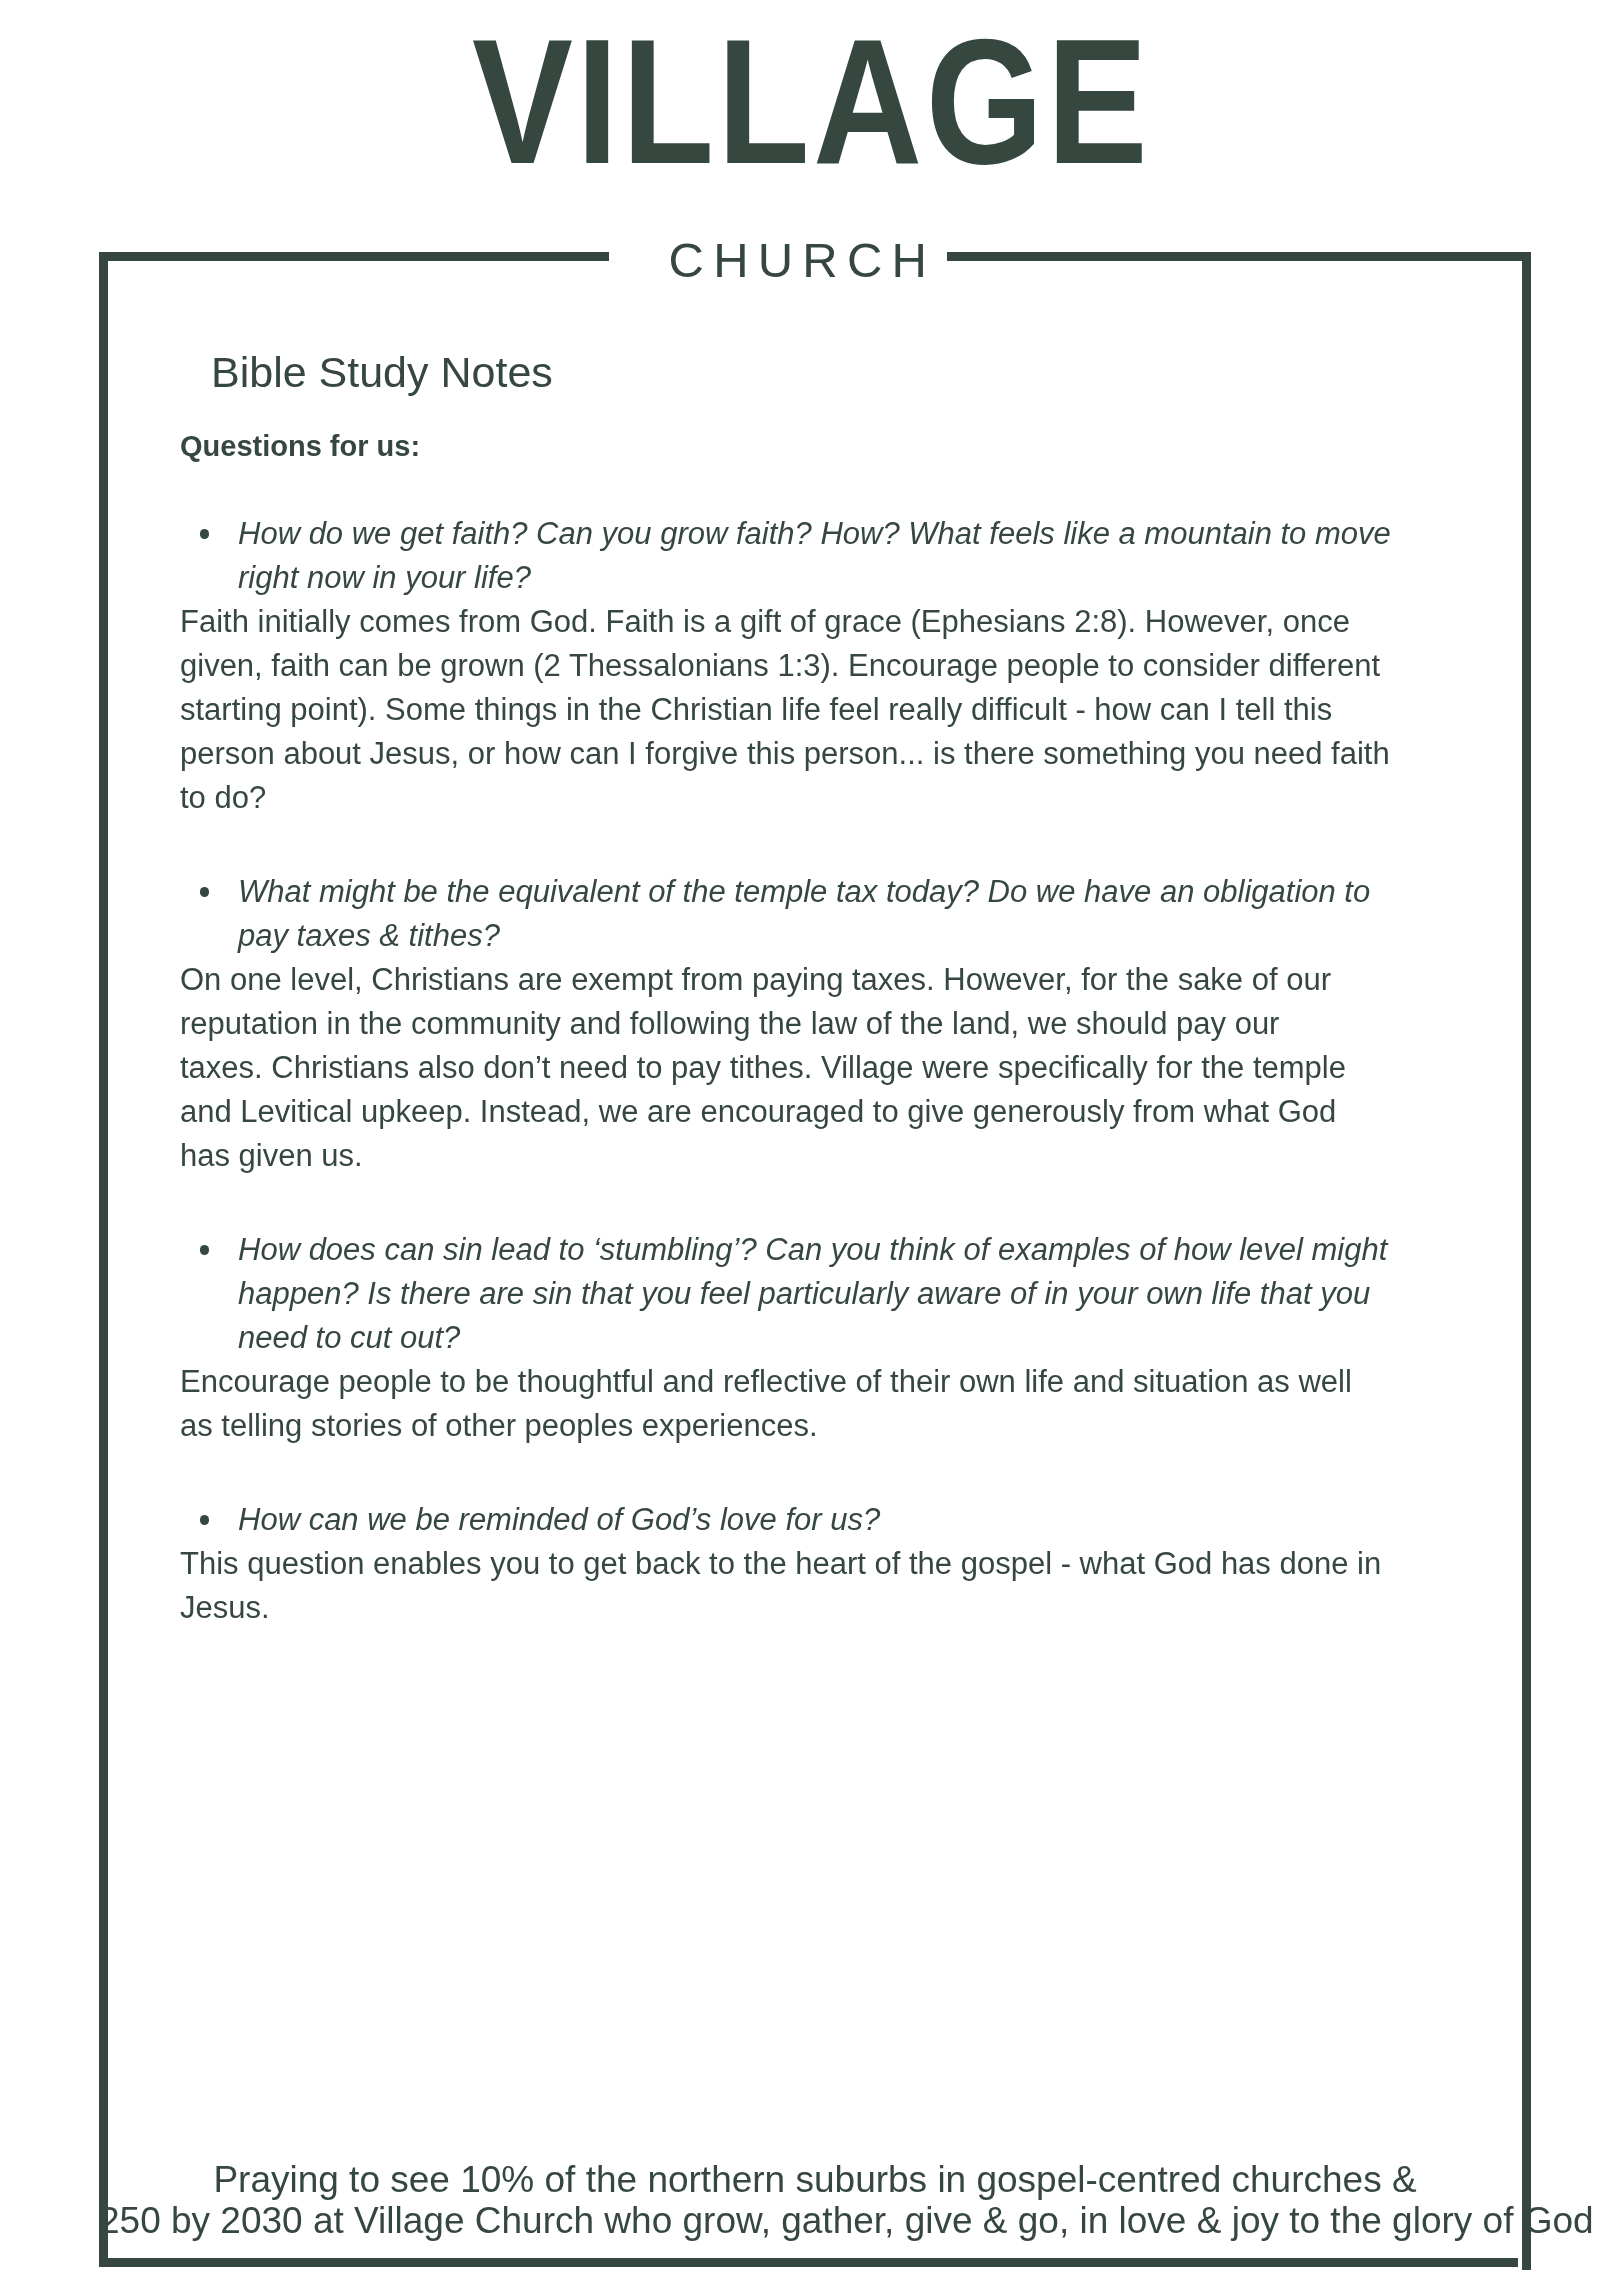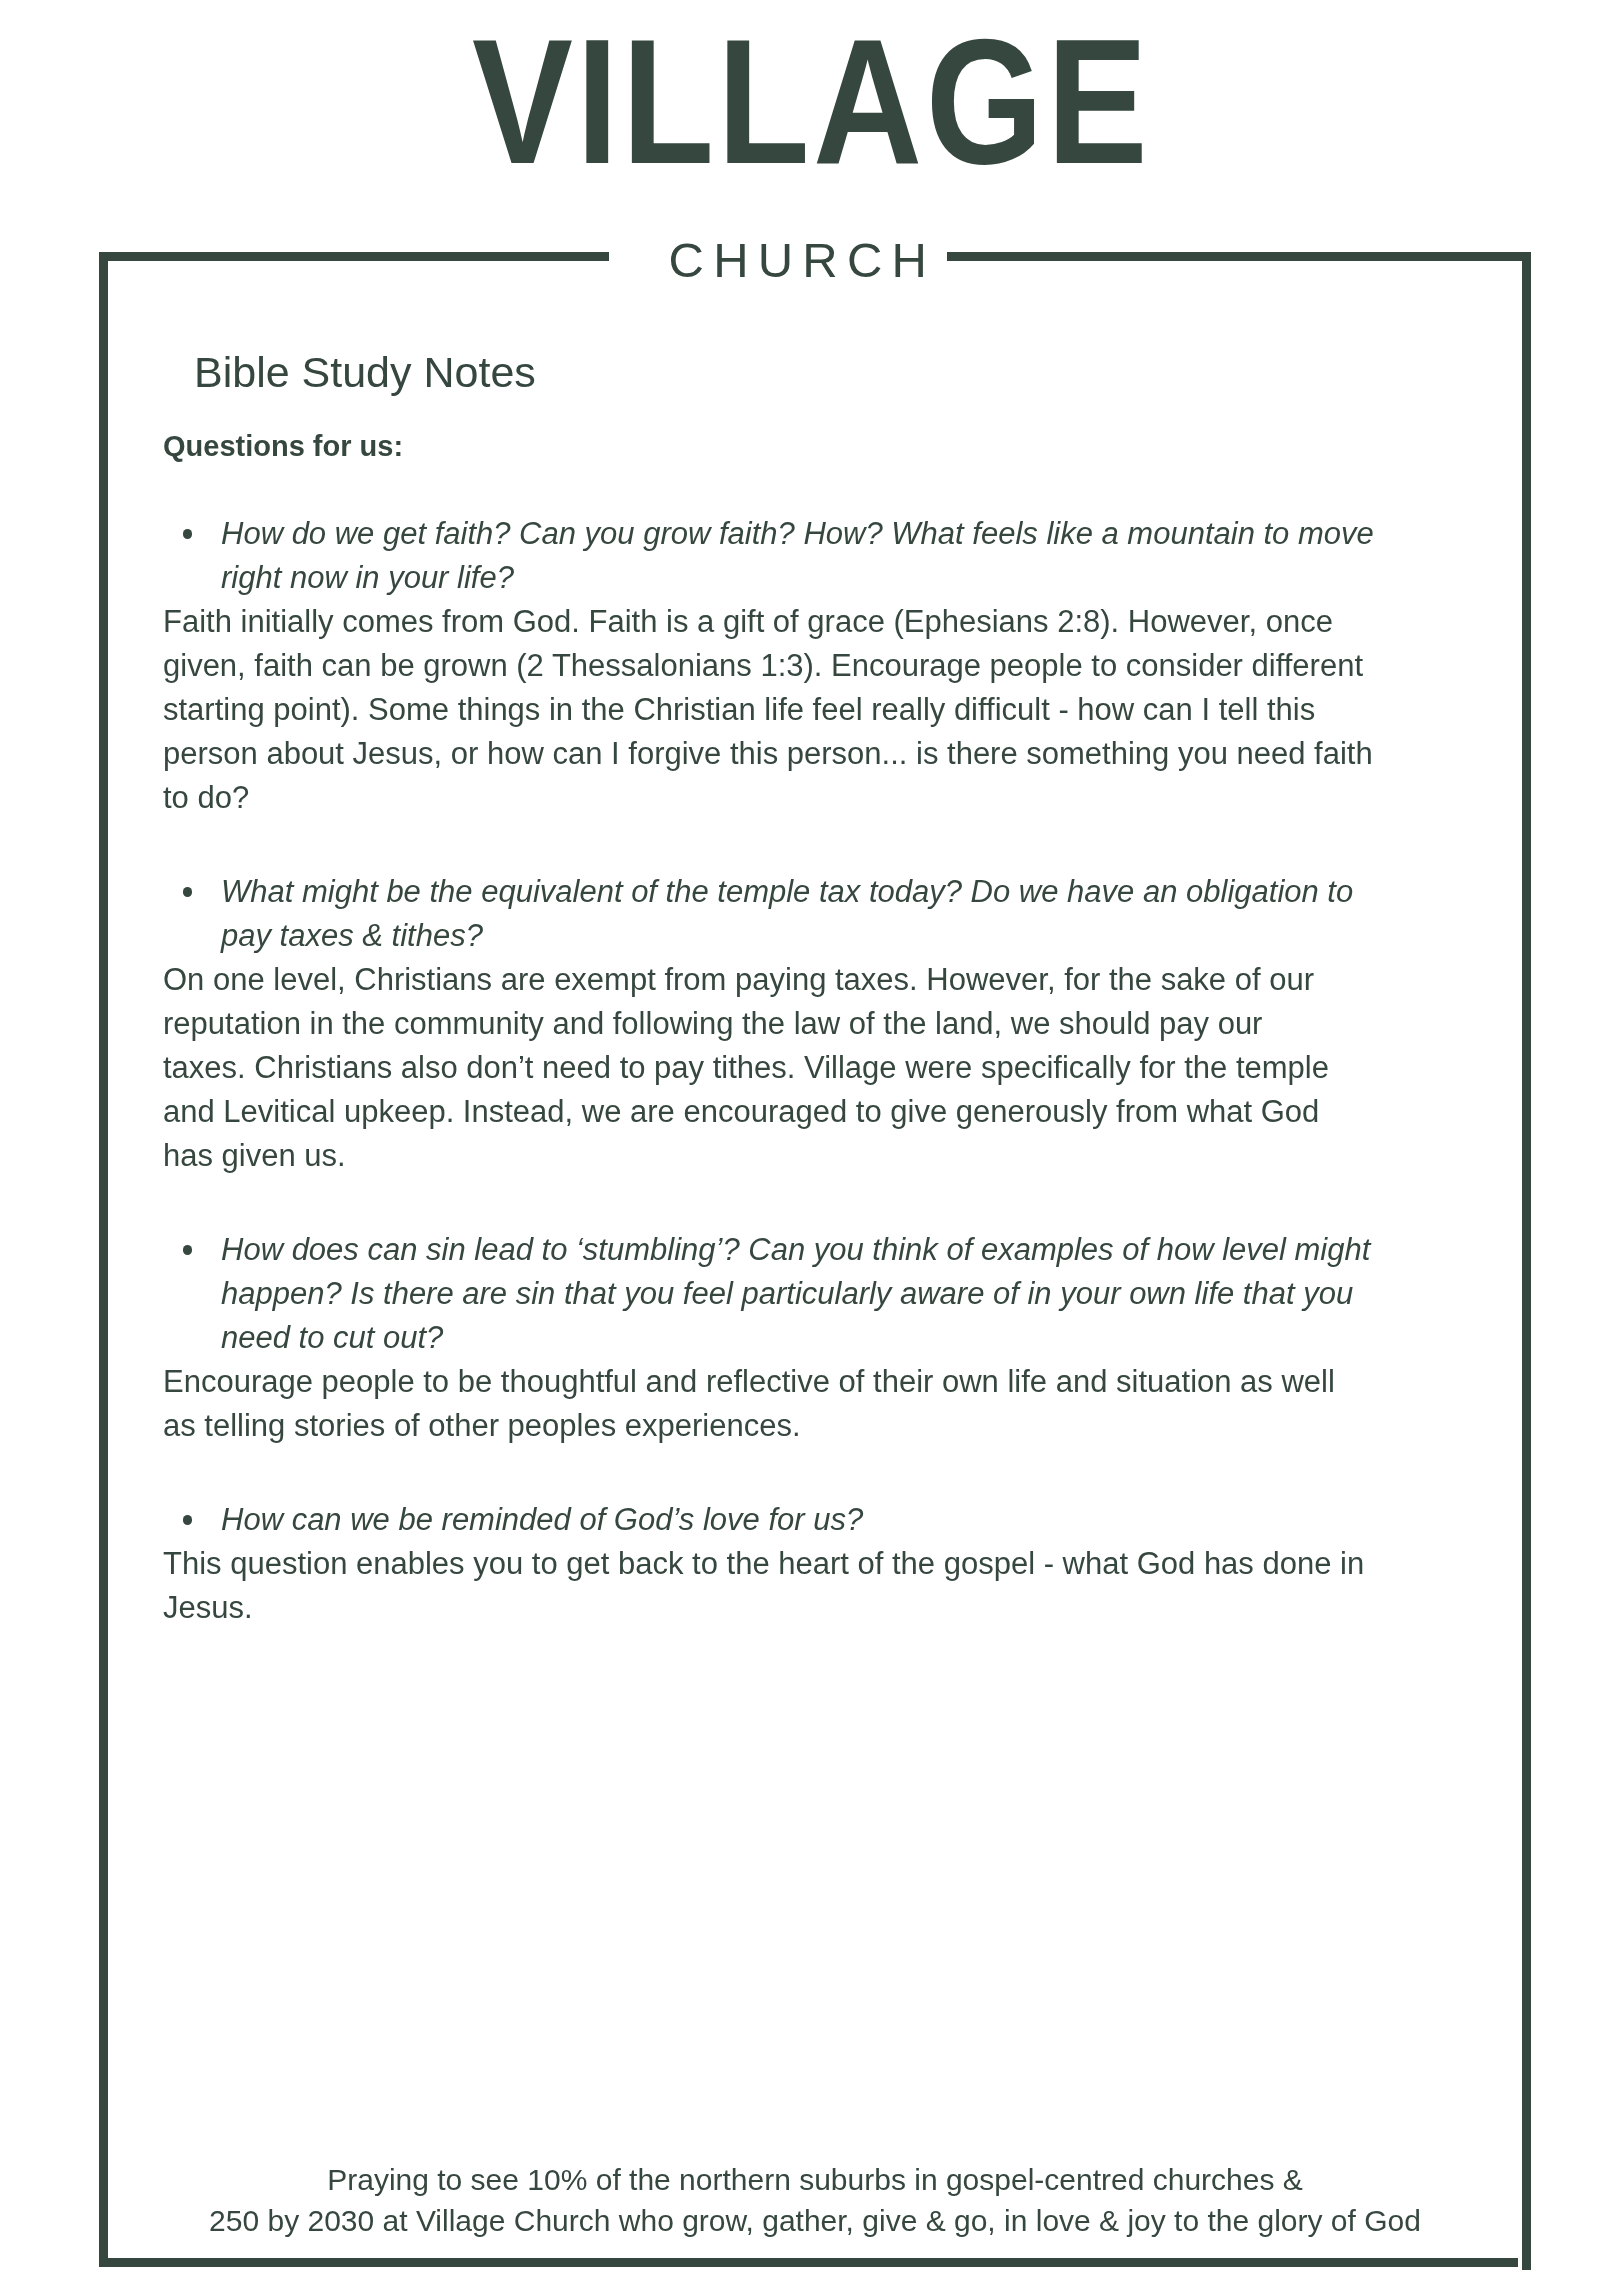--- a/index.html
+++ b/index.html
@@ -34,21 +34,21 @@
   
   .frame-seg { position: absolute; background: var(--ink); }
   #frame-top-left  { left: 99px;  top: 252px;  width: 510px;  height: 8.5px; }
   #frame-top-right { left: 947px; top: 252px;  width: 584px;  height: 8.5px; }
   #frame-left      { left: 99px;  top: 252px;  width: 8.5px;   height: 2014px; }
   #frame-right     { left: 1522px; top: 252px;  width: 8.5px;   height: 2018px; }
   #frame-bottom    { left: 99px;  top: 2258px; width: 1419px; height: 8.5px; }
 
   
   .content {
-    position: absolute; left: 163px; top: 349px; width: 1347px;
+    position: absolute; left: 180px; top: 349px; width: 1347px;
     font-size: 31px; line-height: 44px;
   }
   .doc-title {
     margin: 0 0 0 31px;
     font-size: 43px; line-height: 47px; font-weight: 400;
     white-space: nowrap;
   }
   .section-heading {
     margin-top: 35px;
     font-size: 29px; line-height: 31px; font-weight: bold;
@@ -66,21 +66,21 @@
     width: 9.8px; height: 9.8px; border-radius: 50%;
     background: var(--ink);
   }
   .answer { margin: 0; }
   .line { white-space: nowrap; }
 
   
   .footer {
     position: absolute; left: 99px; top: 2159px; width: 1432px;
     text-align: center;
-    font-size: 30px; line-height: 41px;
+    font-size: 37px; line-height: 41px;
   }
   .footer .line { white-space: nowrap; }
 </style>
 </head>
 <body style="background: rgb(255, 255, 255);">
 
 <div>
 
   <div class="village-word">VILLAGE</div>
   <div class="church-word">CHURCH</div>

